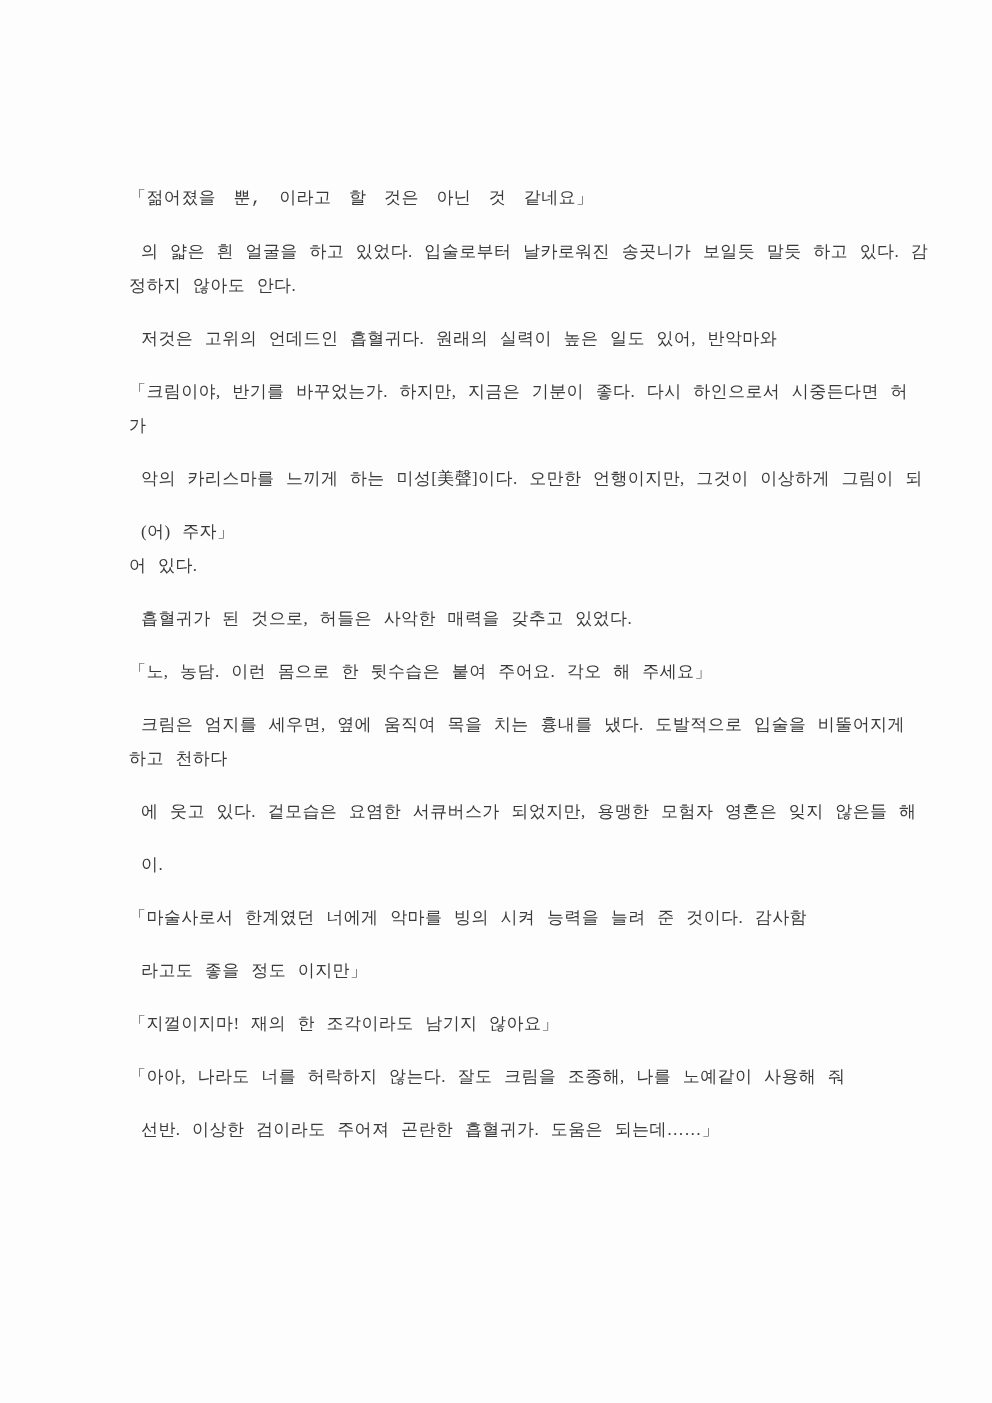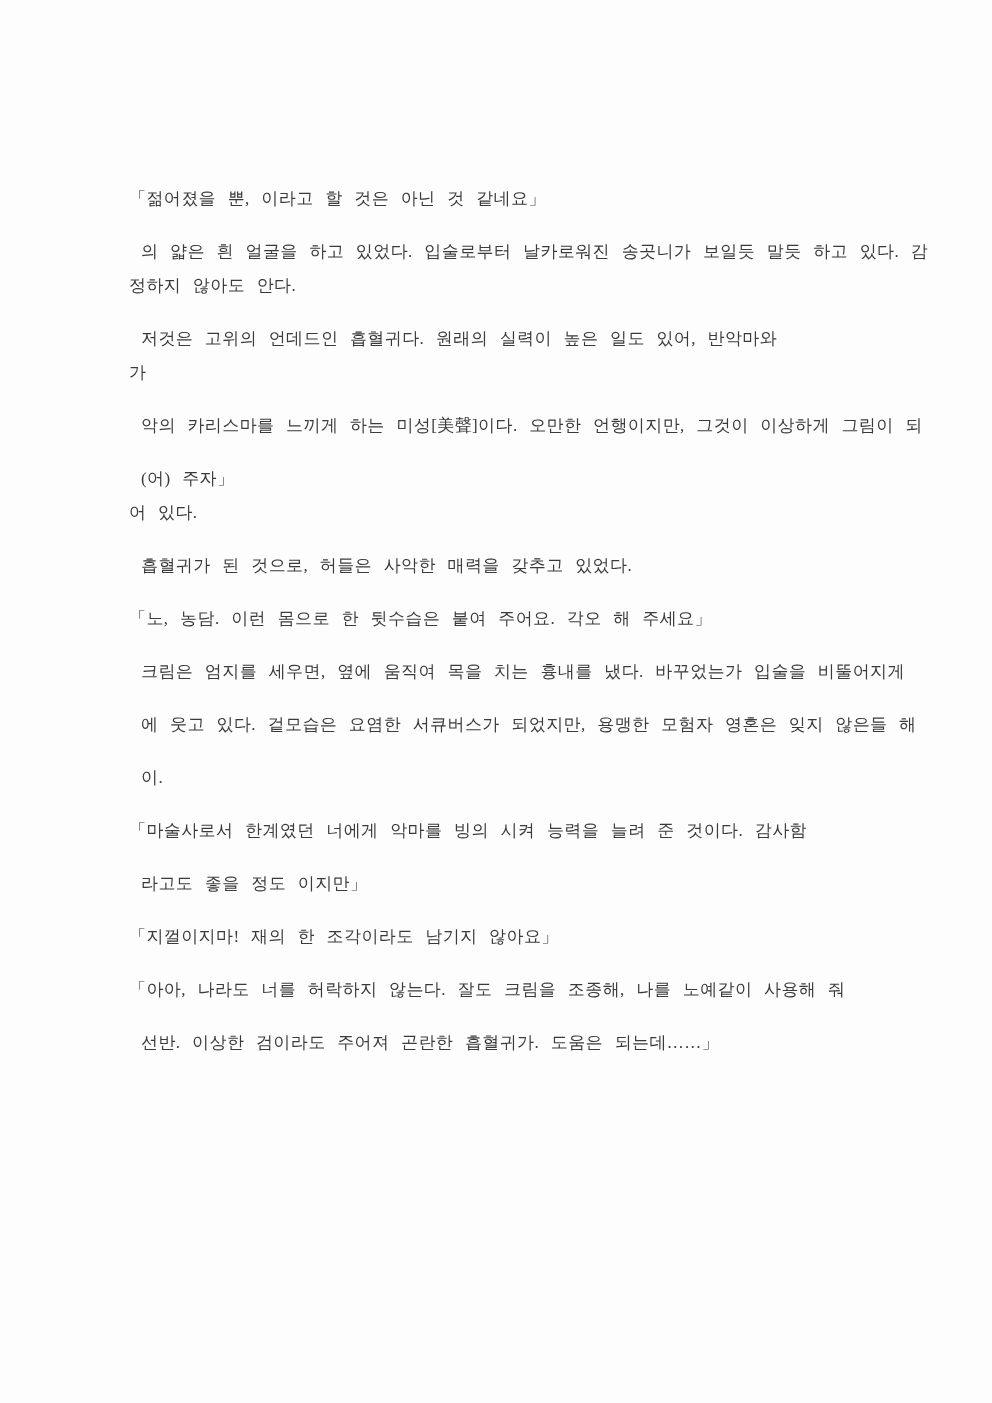--- a/index.html
+++ b/index.html
@@ -24,42 +24,44 @@
     padding: 0;
     font-family: "Liberation Serif", "DejaVu Serif", serif;
     font-size: 17px;
     line-height: 26px;
     color: #3a3a3a;
     letter-spacing: 0.4px;
     word-spacing: 7px;
     white-space: nowrap;
     text-rendering: optimizeLegibility;
   }
-  .line:first-child { margin-top: 0; }
+  .line:first-child { margin-top: 0; font-family: Liberation Mono, monospace; }
   
   .line.wrap { margin-top: 8px; }
   
   .line.indent { text-indent: 12px; }
 </style>
 </head>
 <body>
 
 <div class="page">
   <div class="textcol">
     <p class="line">「젊어졌을 뿐, 이라고 할 것은 아닌 것 같네요」</p>
     <p class="line indent">의 얇은 흰 얼굴을 하고 있었다. 입술로부터 날카로워진 송곳니가 보일듯 말듯 하고 있다. 감</p>
     <p class="line wrap">정하지 않아도 안다.</p>
     <p class="line indent">저것은 고위의 언데드인 흡혈귀다. 원래의 실력이 높은 일도 있어, 반악마와</p>
+    <p class="line">「크림이야, 반기를 바꾸었는가. 하지만, 지금은 기분이 좋다. 다시 하인으로서 시중든다면 허</p>
     <p class="line wrap">가</p>
     <p class="line indent">악의 카리스마를 느끼게 하는 미성[美聲]이다. 오만한 언행이지만, 그것이 이상하게 그림이 되</p>
     <p class="line indent">(어) 주자」</p>
     <p class="line wrap">어 있다.</p>
     <p class="line indent">흡혈귀가 된 것으로, 허들은 사악한 매력을 갖추고 있었다.</p>
     <p class="line">「노, 농담. 이런 몸으로 한 뒷수습은 붙여 주어요. 각오 해 주세요」</p>
-    <p class="line indent">크림은 엄지를 세우면, 옆에 움직여 목을 치는 흉내를 냈다. 바꾸었는가 입술을 비뚤어지게</p>
+    <p class="line indent">크림은 엄지를 세우면, 옆에 움직여 목을 치는 흉내를 냈다. 도발적으로 입술을 비뚤어지게</p>
+    <p class="line wrap">하고 천하다</p>
     <p class="line indent">에 웃고 있다. 겉모습은 요염한 서큐버스가 되었지만, 용맹한 모험자 영혼은 잊지 않은들 해</p>
     <p class="line indent">이.</p>
     <p class="line">「마술사로서 한계였던 너에게 악마를 빙의 시켜 능력을 늘려 준 것이다. 감사함</p>
     <p class="line indent">라고도 좋을 정도 이지만」</p>
     <p class="line">「지껄이지마! 재의 한 조각이라도 남기지 않아요」</p>
     <p class="line">「아아, 나라도 너를 허락하지 않는다. 잘도 크림을 조종해, 나를 노예같이 사용해 줘</p>
     <p class="line indent">선반. 이상한 검이라도 주어져 곤란한 흡혈귀가. 도움은 되는데……」</p>
   </div>
 </div>
 

